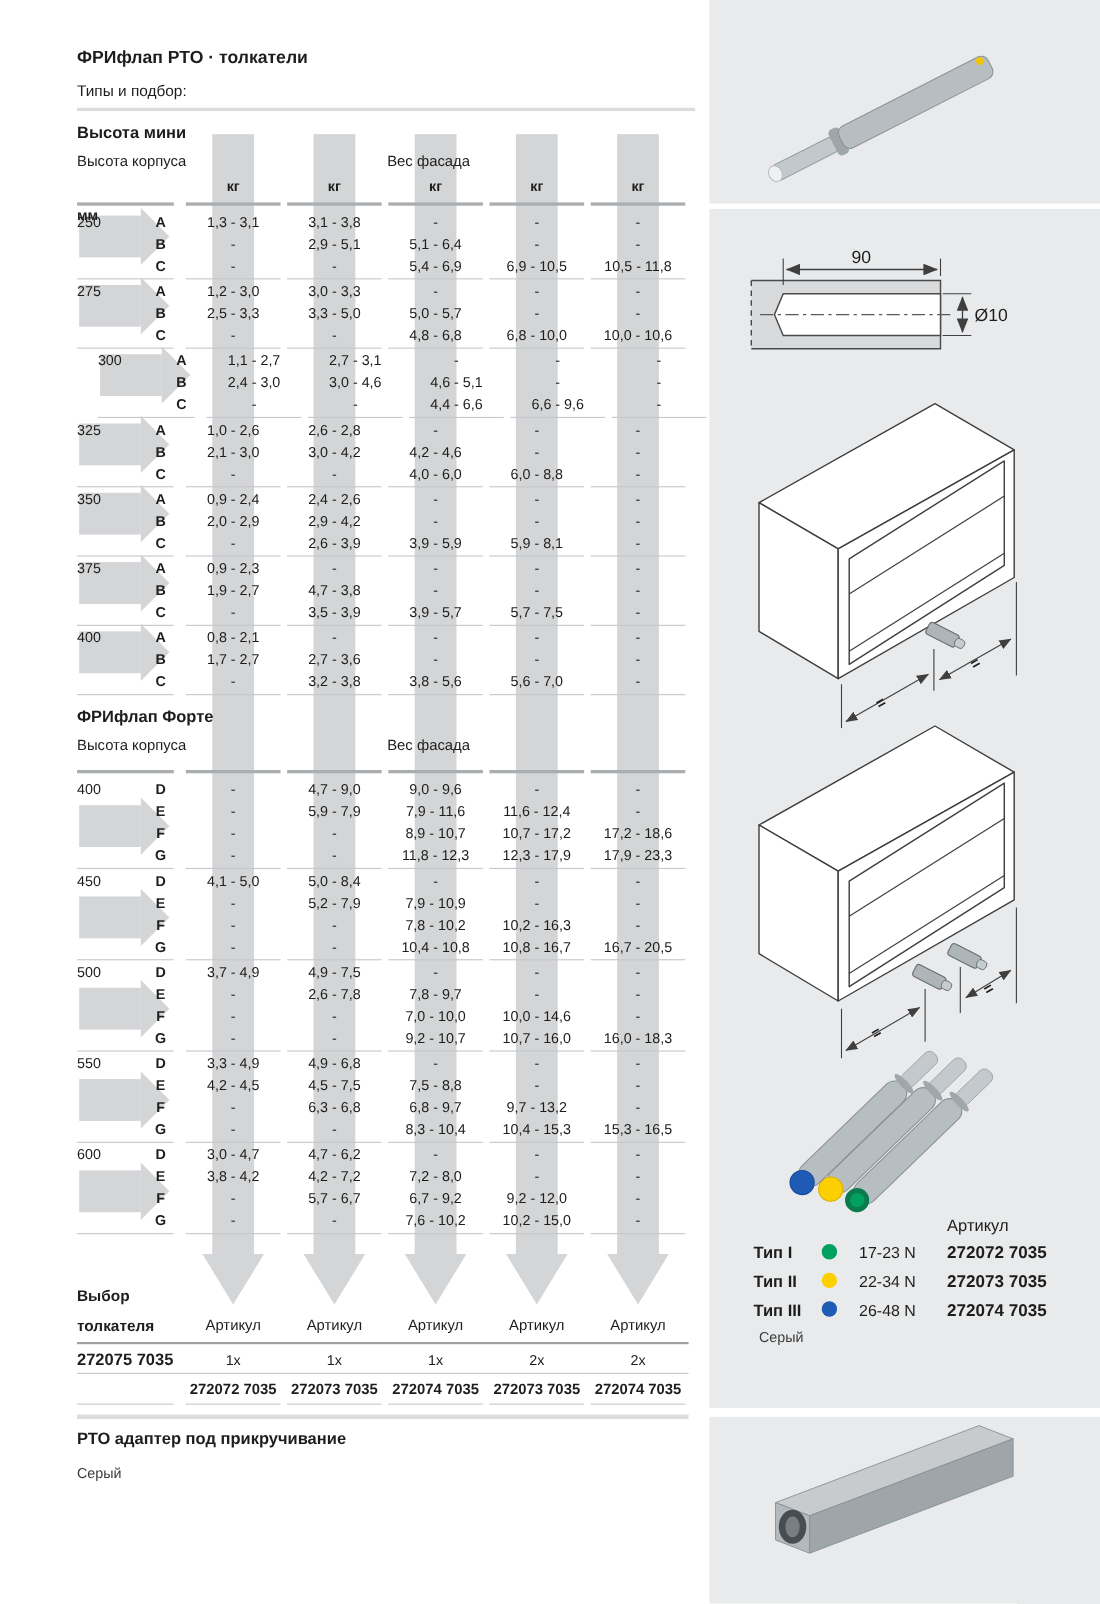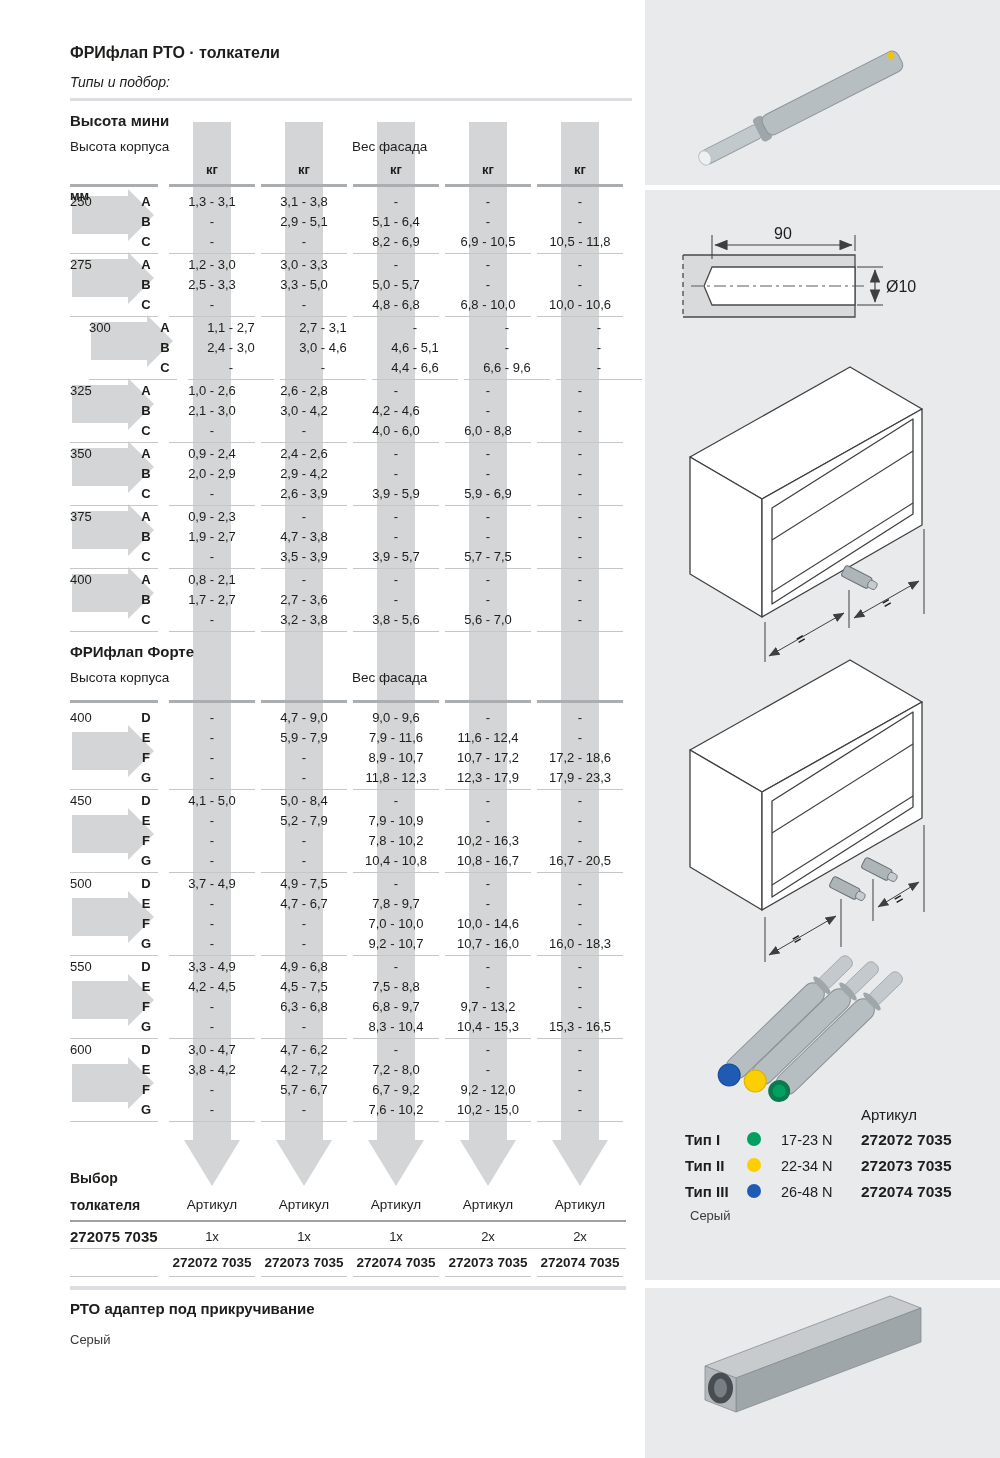--- a/index.html
+++ b/index.html
@@ -2,21 +2,21 @@
 <html><head>
 <meta charset="utf-8">
 <style>
   html,body{margin:0;padding:0;background:#fff;}
   .page{position:relative;width:1000px;height:1458px;background:#fff;overflow:hidden;
         font-family:"Liberation Sans",sans-serif;color:#1d1d1b;}
   .abs{position:absolute;}
   .b{font-weight:bold;}
   
   .title{left:70px;top:44px;font-size:16px;font-weight:bold;}
-  .subtitle{left:70px;top:74px;font-size:14px;font-style:italic;}
+  .subtitle{left:70px;top:74px;font-size:14px;}
   .hrule{position:absolute;background:#dcdde0;}
   .vband{position:absolute;top:122px;width:38px;height:1018px;background:#d4d5d7;z-index:0;}
   .vhead{position:absolute;top:1140px;width:0;height:0;border-left:28px solid transparent;
          border-right:28px solid transparent;border-top:46px solid #d4d5d7;z-index:0;}
   .sechead{font-size:15px;font-weight:bold;z-index:2;}
   .collabel{font-size:13.5px;z-index:2;}
   .unit{font-size:13px;font-weight:bold;z-index:2;}
   .rule{position:absolute;height:1px;background:#c5c7c9;z-index:2;}
   .rule.hdr{height:3px;background:#abaeb0;}
   .mount{position:absolute;left:70px;width:556px;z-index:1;}
@@ -102,21 +102,21 @@
           <div class="c">2,9 - 5,1</div>
           <div class="c">5,1 - 6,4</div>
           <div class="c">-</div>
           <div class="c">-</div>
         </div>
         <div class="row">
           <div class="l"></div>
           <div class="c b">C</div>
           <div class="c">-</div>
           <div class="c">-</div>
-          <div class="c">8,2 - 6,9</div>
+          <div class="c">5,4 - 6,9</div>
           <div class="c">6,9 - 10,5</div>
           <div class="c">10,5 - 11,8</div>
         </div>
         <div class="rule" style="left: 0px; top: 61px; width: 88px;"></div>
         <div class="rule" style="left: 99px; top: 61px; width: 86px;"></div>
         <div class="rule" style="left: 191px; top: 61px; width: 86px;"></div>
         <div class="rule" style="left: 283px; top: 61px; width: 86px;"></div>
         <div class="rule" style="left: 375px; top: 61px; width: 86px;"></div>
         <div class="rule" style="left: 467px; top: 61px; width: 86px;"></div>
       </div>
@@ -251,21 +251,21 @@
           <div class="c">-</div>
           <div class="c">-</div>
           <div class="c">-</div>
         </div>
         <div class="row">
           <div class="l"></div>
           <div class="c b">C</div>
           <div class="c">-</div>
           <div class="c">2,6 - 3,9</div>
           <div class="c">3,9 - 5,9</div>
-          <div class="c">5,9 - 6,9</div>
+          <div class="c">5,9 - 8,1</div>
           <div class="c">-</div>
         </div>
         <div class="rule" style="left: 0px; top: 61px; width: 88px;"></div>
         <div class="rule" style="left: 99px; top: 61px; width: 86px;"></div>
         <div class="rule" style="left: 191px; top: 61px; width: 86px;"></div>
         <div class="rule" style="left: 283px; top: 61px; width: 86px;"></div>
         <div class="rule" style="left: 375px; top: 61px; width: 86px;"></div>
         <div class="rule" style="left: 467px; top: 61px; width: 86px;"></div>
       </div>
       <div class="tgroup" style="height: 63px;">
@@ -458,21 +458,21 @@
           <div class="c">3,7 - 4,9</div>
           <div class="c">4,9 - 7,5</div>
           <div class="c">-</div>
           <div class="c">-</div>
           <div class="c">-</div>
         </div>
         <div class="row">
           <div class="l"></div>
           <div class="c b">E</div>
           <div class="c">-</div>
-          <div class="c">4,7 - 6,7</div>
+          <div class="c">2,6 - 7,8</div>
           <div class="c">7,8 - 9,7</div>
           <div class="c">-</div>
           <div class="c">-</div>
         </div>
         <div class="row">
           <div class="l"></div>
           <div class="c b">F</div>
           <div class="c">-</div>
           <div class="c">-</div>
           <div class="c">7,0 - 10,0</div>

